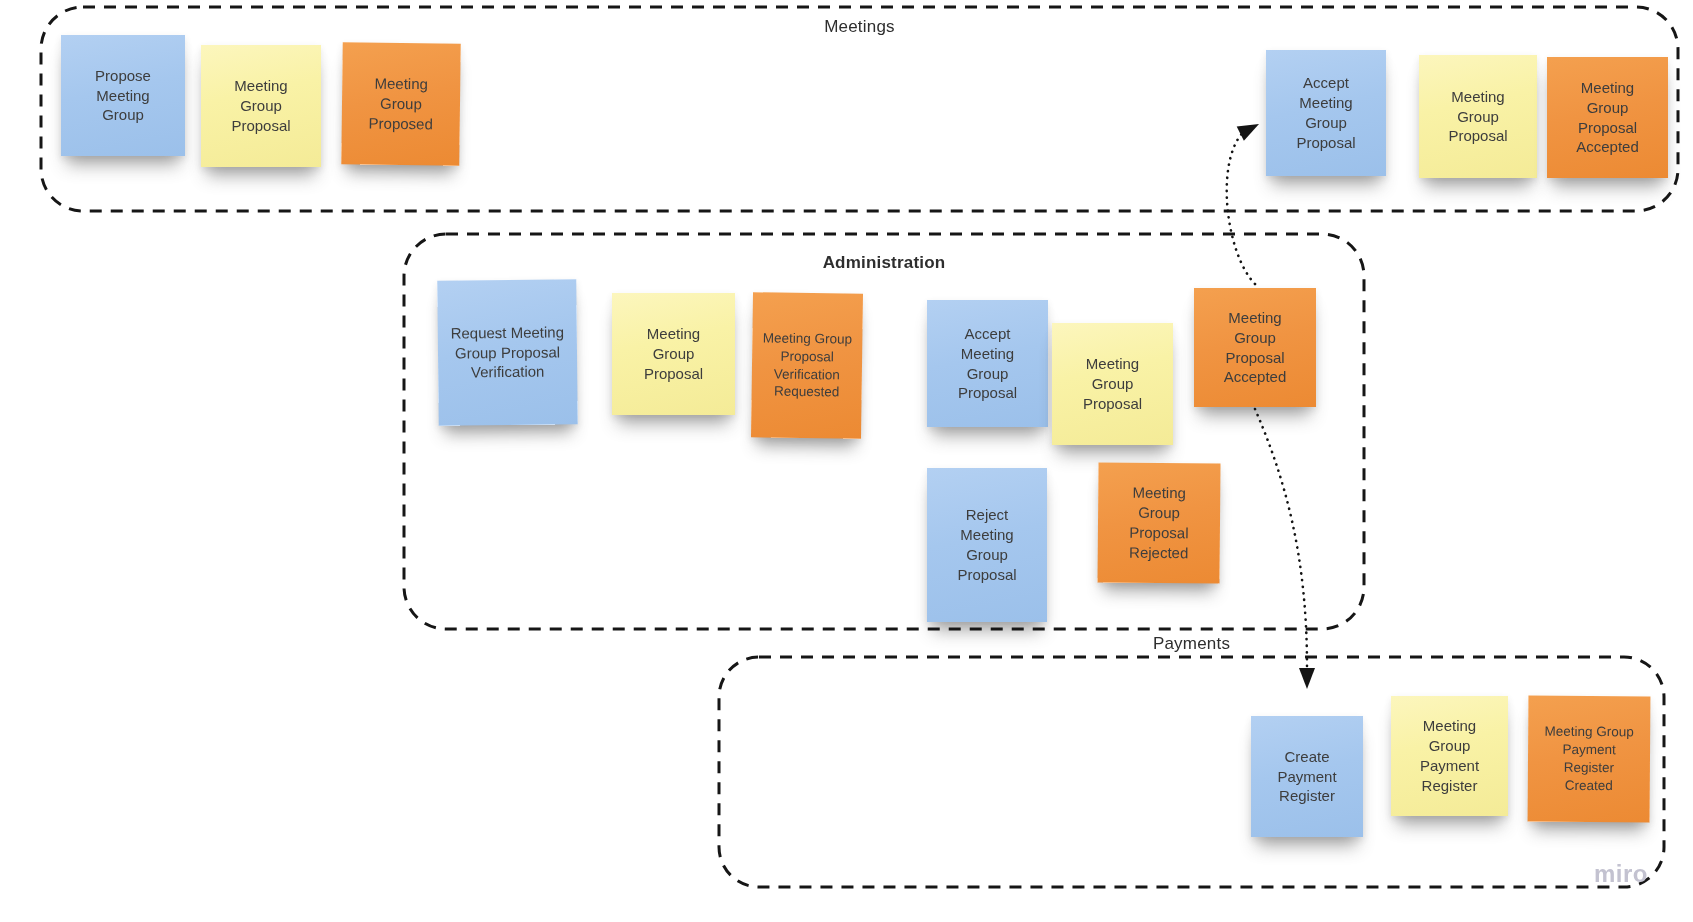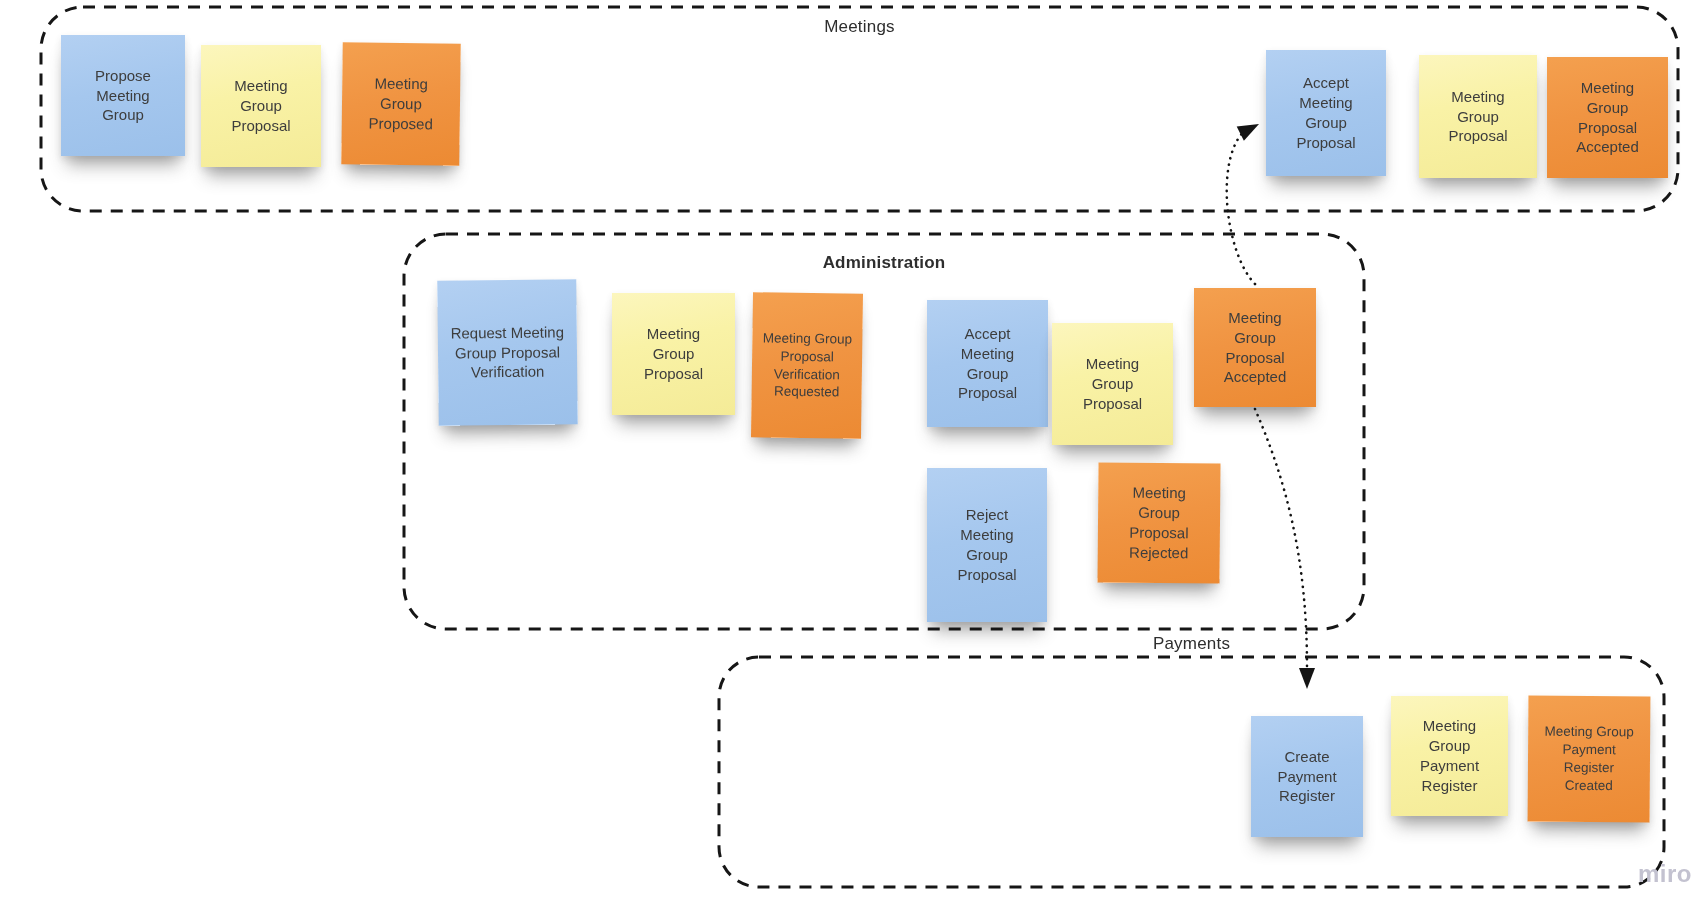--- a/index.html
+++ b/index.html
@@ -67,21 +67,20 @@
   .n17 { left: 1528px; top: 696px; width: 122px; height: 126px; transform: rotate(0.4deg); }
 
   .watermark {
     position: absolute;
     left: 1594px;
     top: 860px;
     font-size: 24px;
     font-weight: 700;
     color: #c3c2d0;
     letter-spacing: 0.5px;
-    margin-left: 44px;
   }
 </style>
 </head>
 <body>
 
 <div class="board">
 
   <div class="frame-title title-meetings">Meetings</div>
   <div class="frame-title title-administration">Administration</div>
   <div class="frame-title title-payments">Payments</div>

